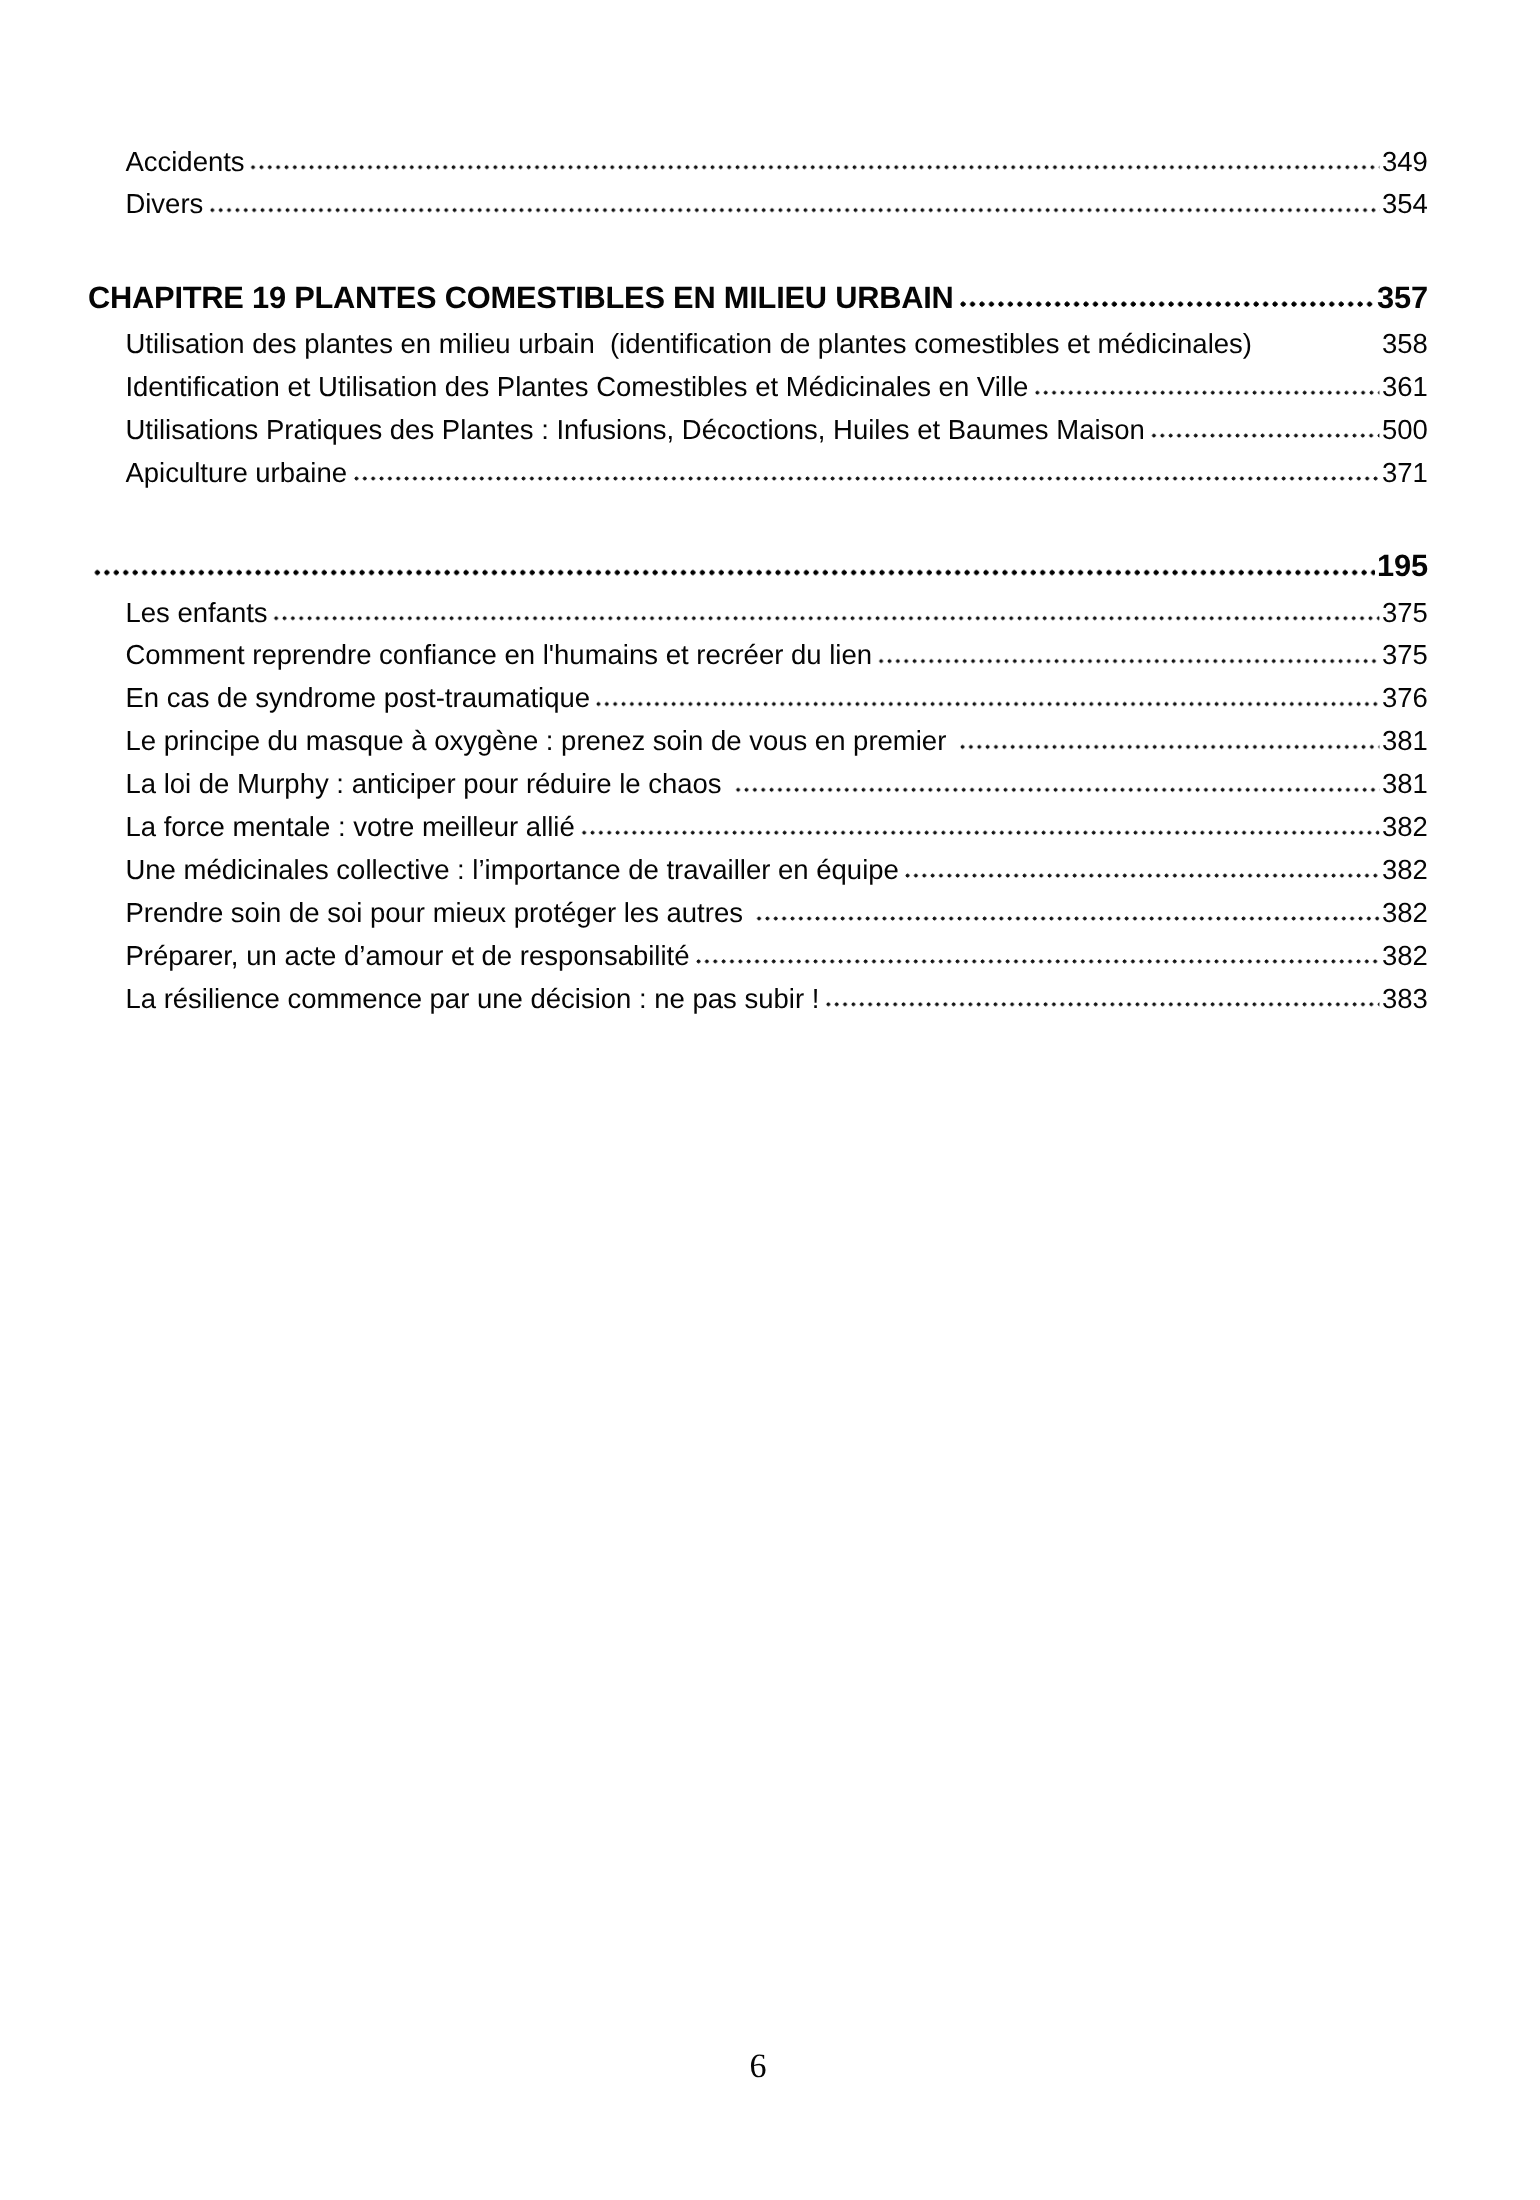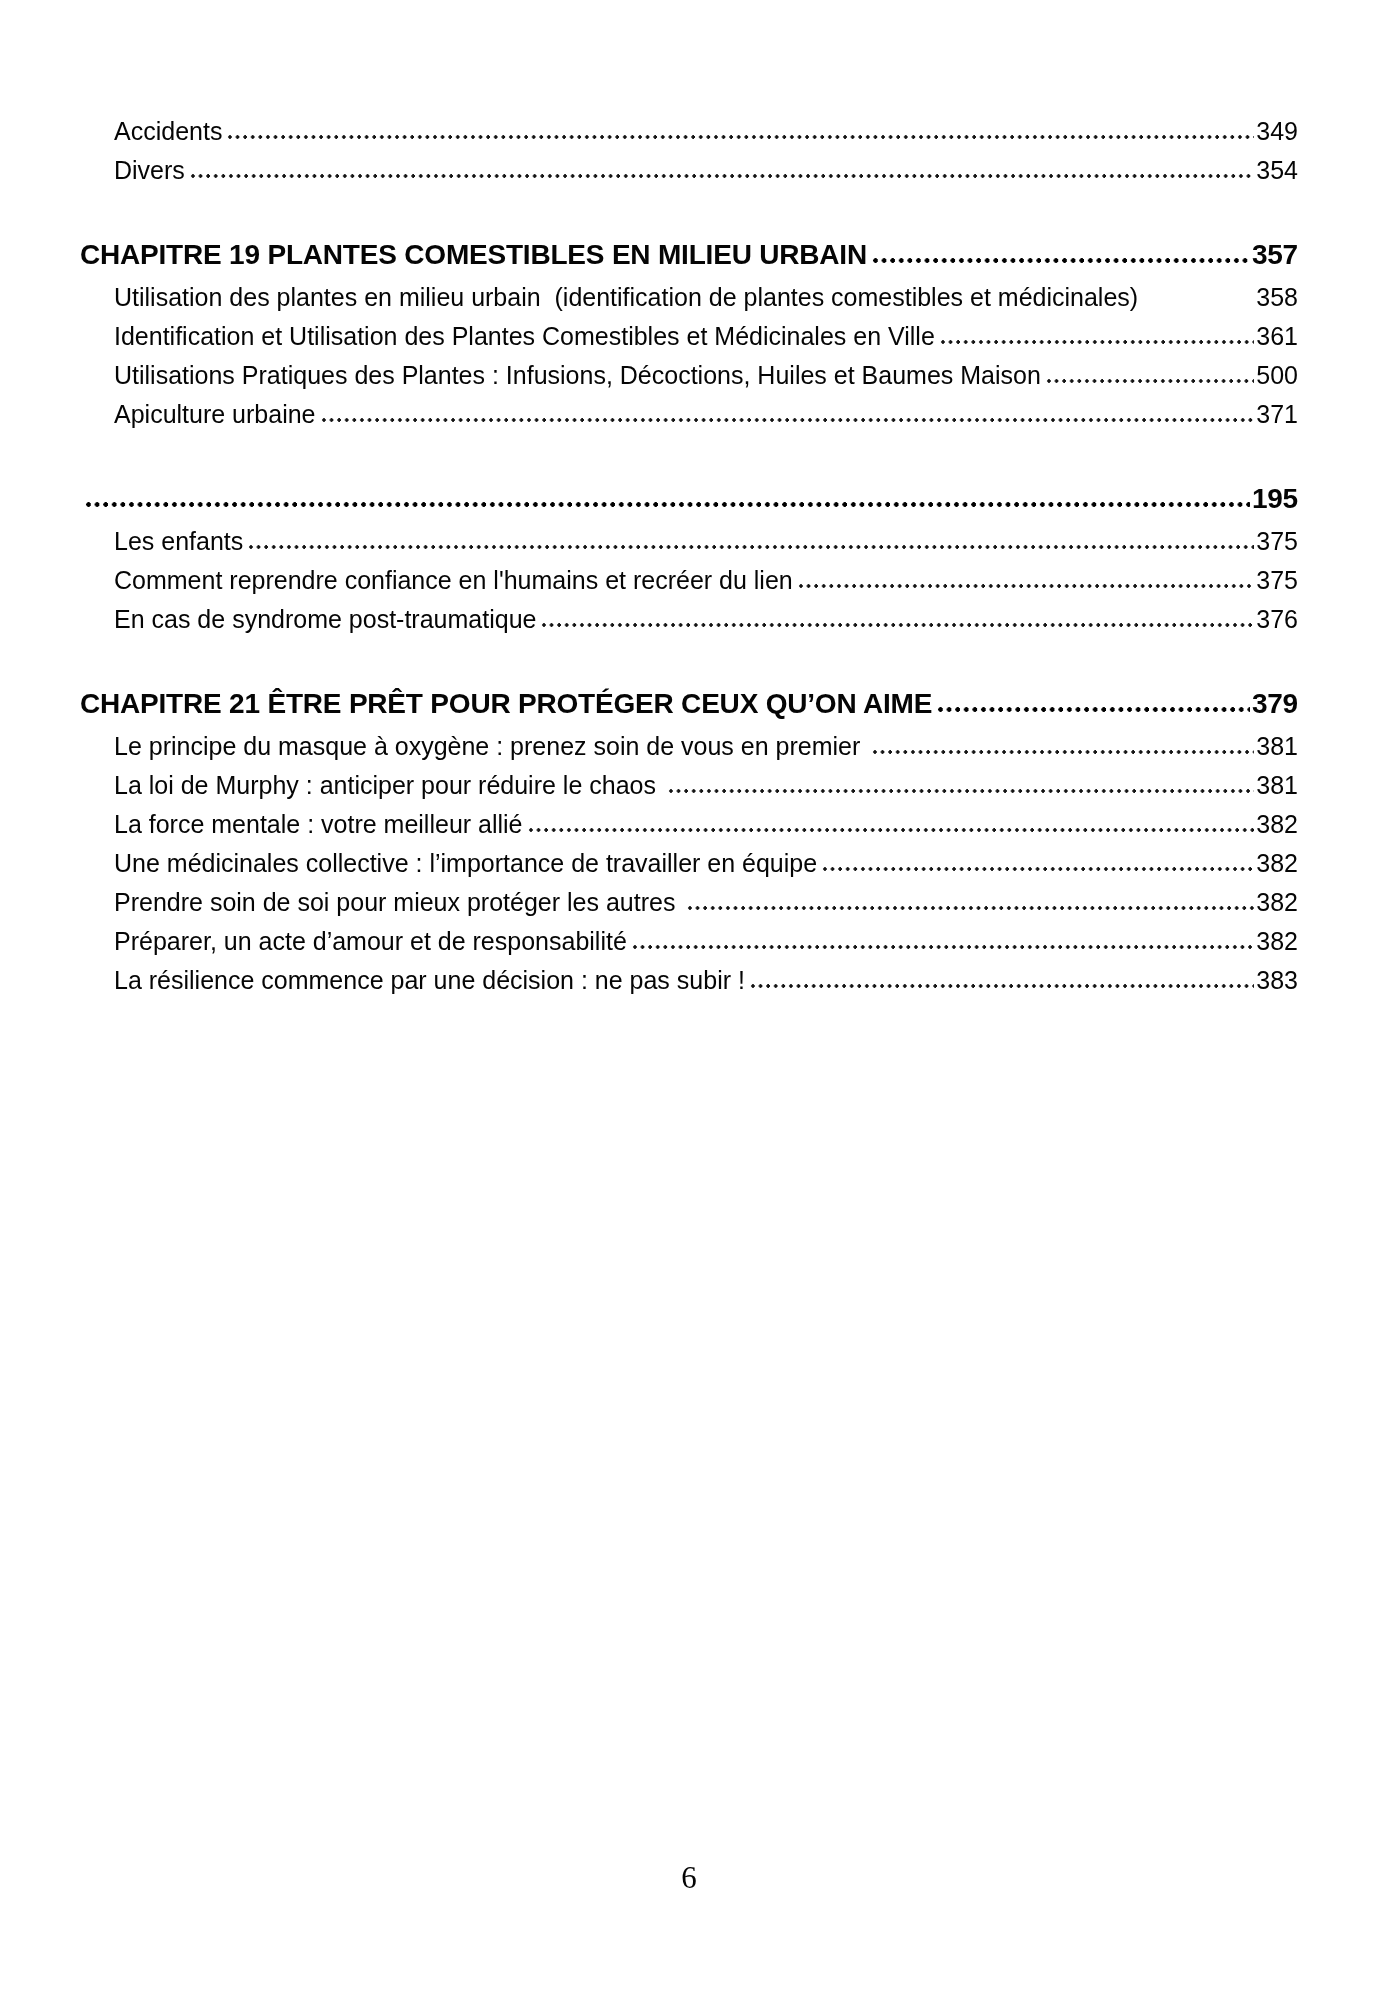--- a/index.html
+++ b/index.html
@@ -12,21 +12,21 @@
     width: 1400px;
     height: 2000px;
     background: #ffffff;
     color: #050505;
     font-family: "Liberation Sans", sans-serif;
     overflow: hidden;
   }
   #toc {
     position: absolute;
     left: 80px;
-    top: 112px;
+    top: 128px;
     width: 1218px;
   }
   .row {
     display: flex;
     align-items: baseline;
     white-space: nowrap;
   }
   .row.sub {
     font-size: 25px;
     line-height: 39px;
@@ -135,25 +135,20 @@
       <div class="row sub">
         <span class="label">Comment reprendre confiance en l'humains et recréer du lien</span>
         <span class="leader"></span>
         <span class="pagenum">375</span>
       </div>
       <div class="row sub">
         <span class="label">En cas de syndrome post-traumatique</span>
         <span class="leader"></span>
         <span class="pagenum">376</span>
       </div>
-      <div class="row chapter">
-        <span class="label">CHAPITRE 21 ÊTRE PRÊT POUR PROTÉGER CEUX QU’ON AIME</span>
-        <span class="leader"></span>
-        <span class="pagenum">379</span>
-      </div>
       <div class="row sub">
         <span class="label">Le principe du masque à oxygène : prenez soin de vous en premier </span>
         <span class="leader"></span>
         <span class="pagenum">381</span>
       </div>
       <div class="row sub">
         <span class="label">La loi de Murphy : anticiper pour réduire le chaos </span>
         <span class="leader"></span>
         <span class="pagenum">381</span>
       </div>

